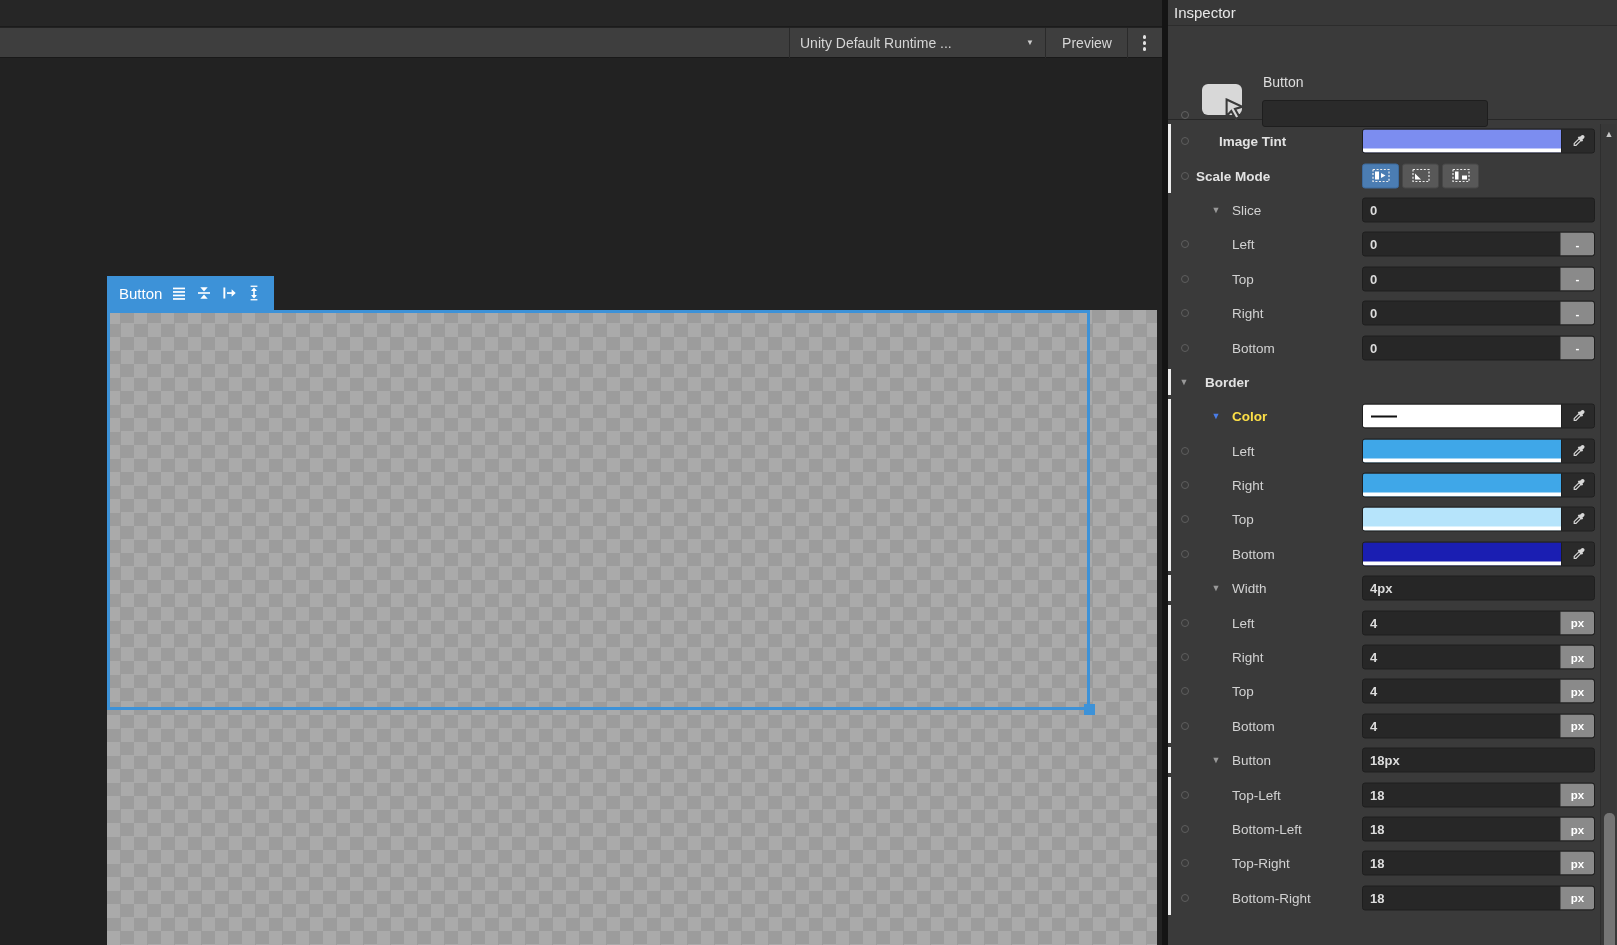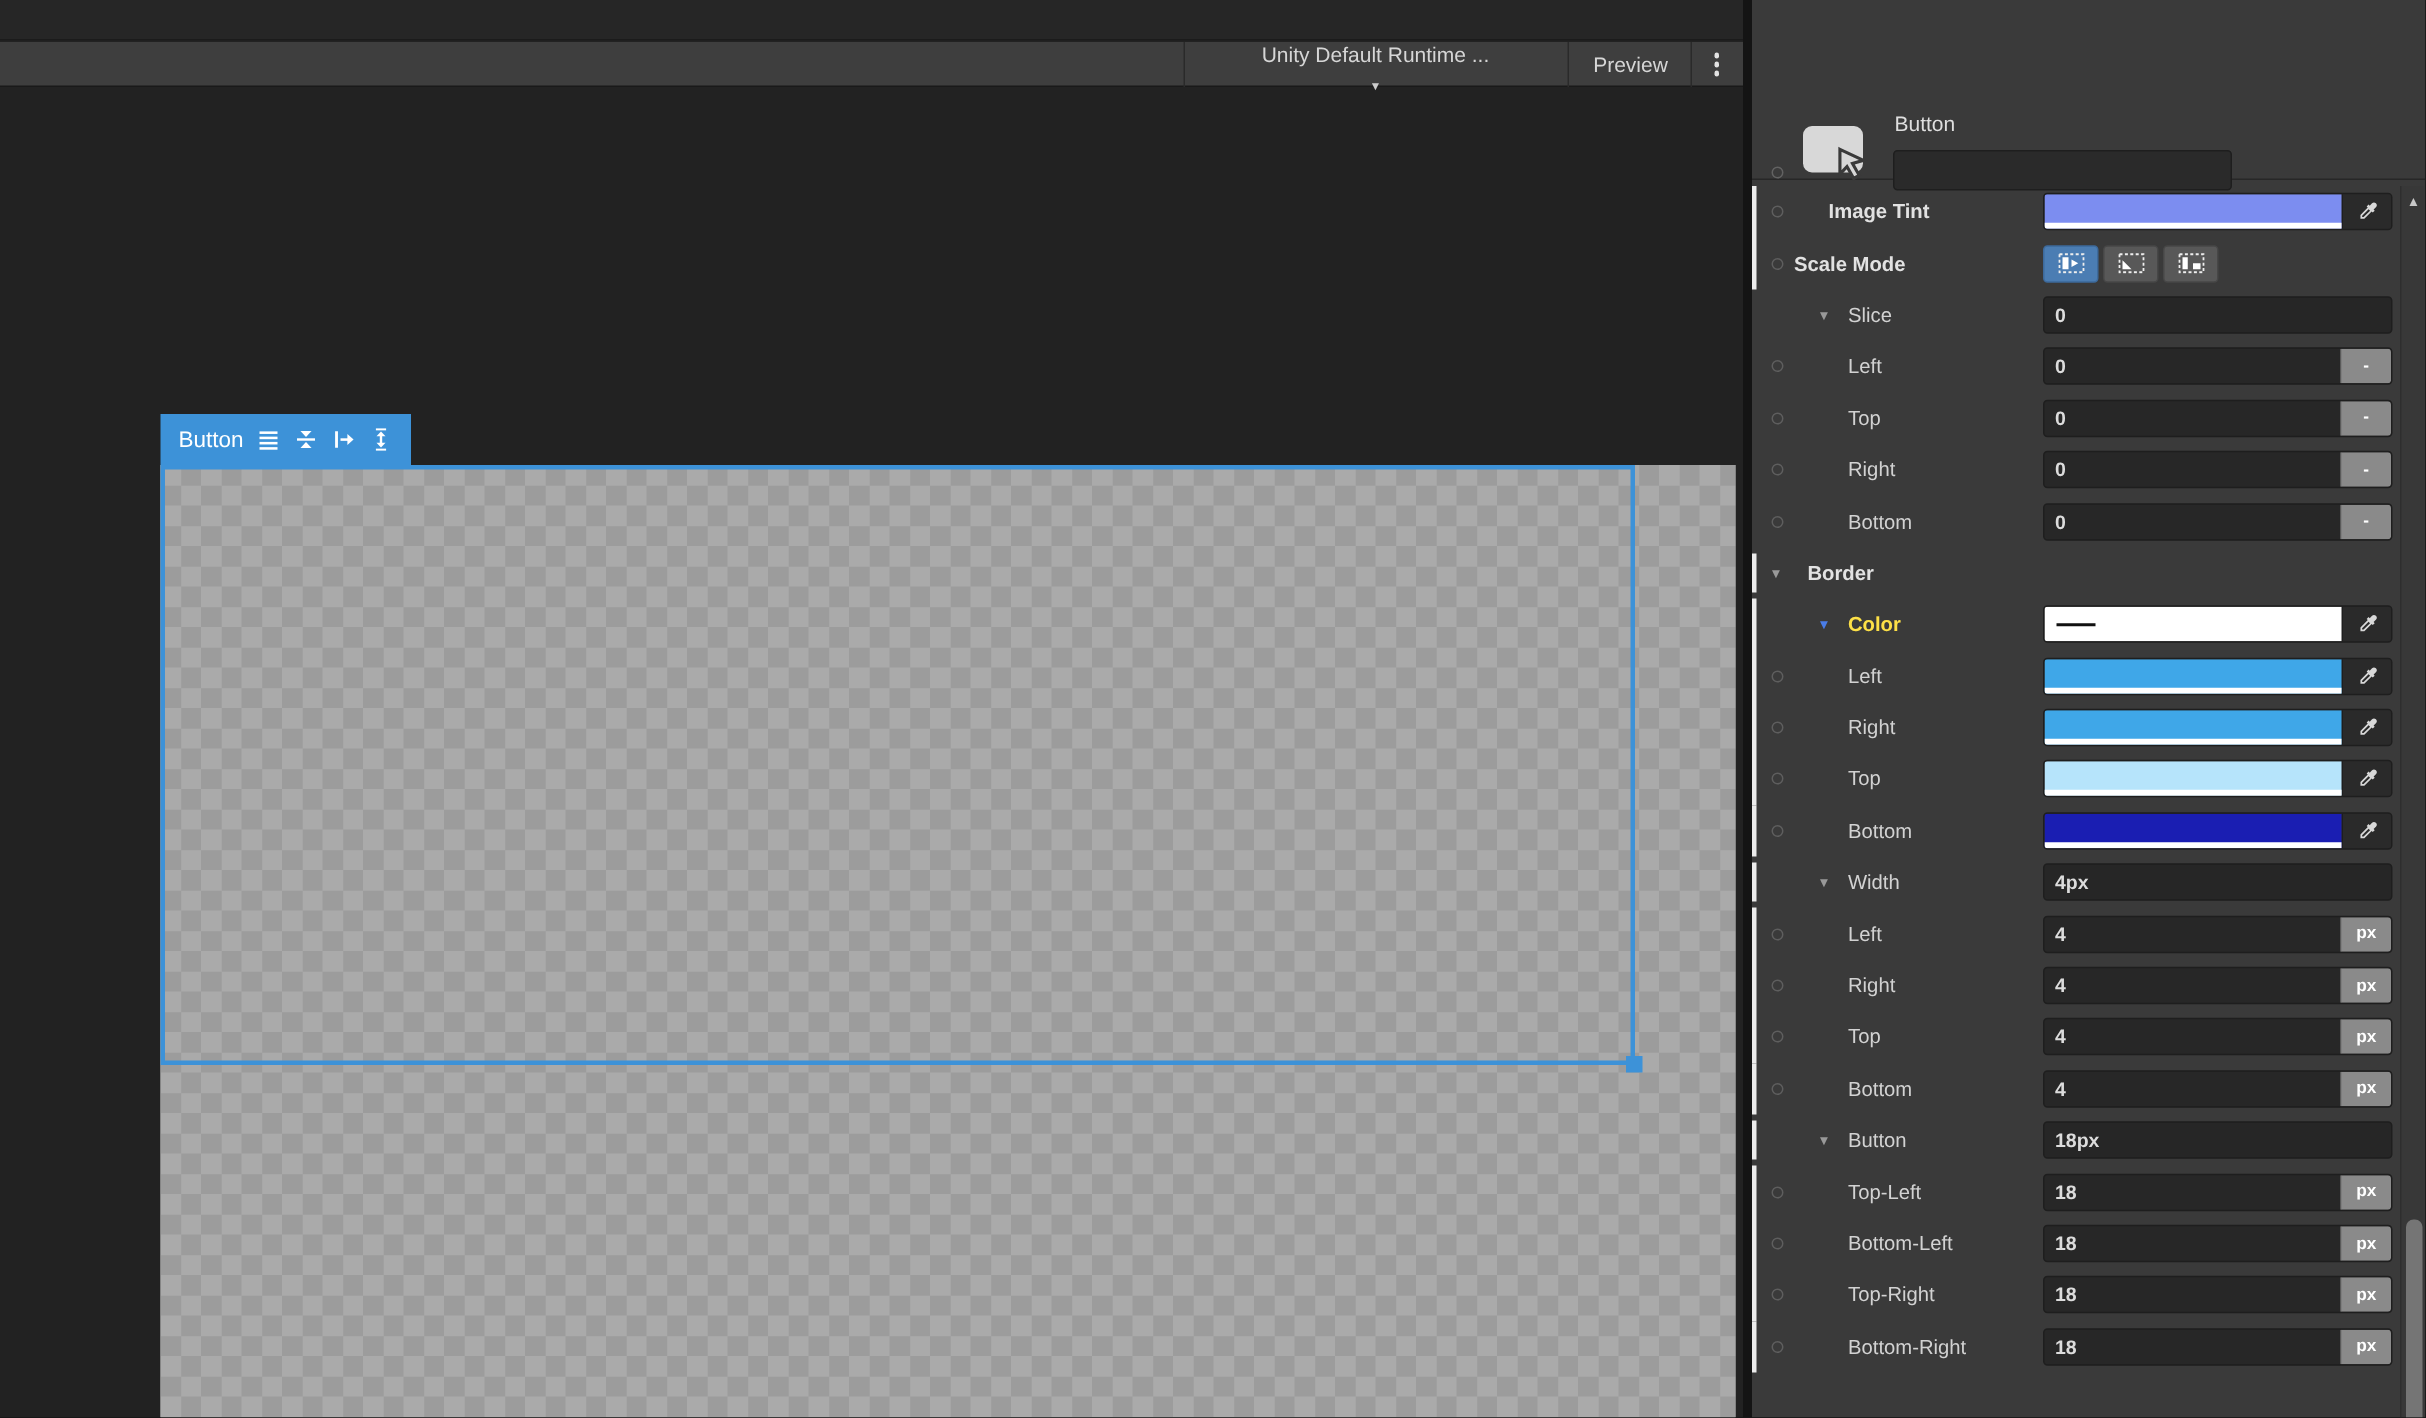--- a/index.html
+++ b/index.html
@@ -3,21 +3,21 @@
 <meta charset="utf-8">
 <style>
   html,body{margin:0;padding:0;background:#111;}
   *{box-sizing:border-box;font-family:"Liberation Sans",sans-serif;}
   .app{position:relative;width:1617px;height:945px;background:#222;overflow:hidden;}
 
   
   .top-strip{position:absolute;left:0;top:0;width:1162px;height:27px;background:#262626;border-bottom:1px solid #1b1b1b;}
   .toolbar{position:absolute;left:0;top:28px;width:1162px;height:30px;background:#3e3e3e;border-bottom:1px solid #191919;}
   .tb-sep{position:absolute;top:0;width:1px;height:30px;background:#2a2a2a;}
-  .tb-item{position:absolute;top:0;height:30px;display:flex;align-items:center;justify-content:center;color:#d6d6d6;font-size:14px;cursor:default;flex-direction:column;}
+  .tb-item{position:absolute;top:0;height:30px;display:flex;align-items:center;justify-content:center;color:#d6d6d6;font-size:14px;cursor:default;}
   .tb-dropdown{left:790px;width:254px;gap:10px;padding:0 10px;justify-content:space-between;}
   .caret{font-size:8px;color:#cccccc;line-height:1;}
   .tb-preview{left:1048px;width:78px;}
   .tb-kebab{left:1128px;width:33px;flex-direction:column;gap:2.5px;}
   .tb-kebab i{width:3.5px;height:3.5px;border-radius:50%;background:#e3e3e3;}
 
   
   .checker{position:absolute;left:107px;top:310px;width:1050px;height:635px;
     background-color:#aaaaaa;
     background-image:conic-gradient(#9c9c9c 0 25%, #aaaaaa 0 50%, #9c9c9c 0 75%, #aaaaaa 0);
@@ -158,20 +158,21 @@
             <polygon points="8,13.4 5,10.1 11,10.1"></polygon>
             <rect x="4.6" y="14.1" width="6.8" height="1.3"></rect>
           </g>
         </svg>
       </span>
   </div>
 
   <div class="divider"></div>
 
   <div class="inspector">
+    <div class="insp-title">Inspector</div>
 
     <div class="insp-header">
       <div class="hdr-circle"></div>
       <div class="hdr-icon">
         <div class="sq"></div>
         <svg width="23" height="26" viewBox="0 0 22 24">
             <path d="M2.5 2 L17.5 9 L10.5 11 L14.8 18.6 L11.3 20.6 L7 13 L2.5 17.8 Z" fill="#d8d8d8" stroke="#3a3a3a" stroke-width="2"></path>
           </svg>
       </div>
       <div class="hdr-type">Button</div>

